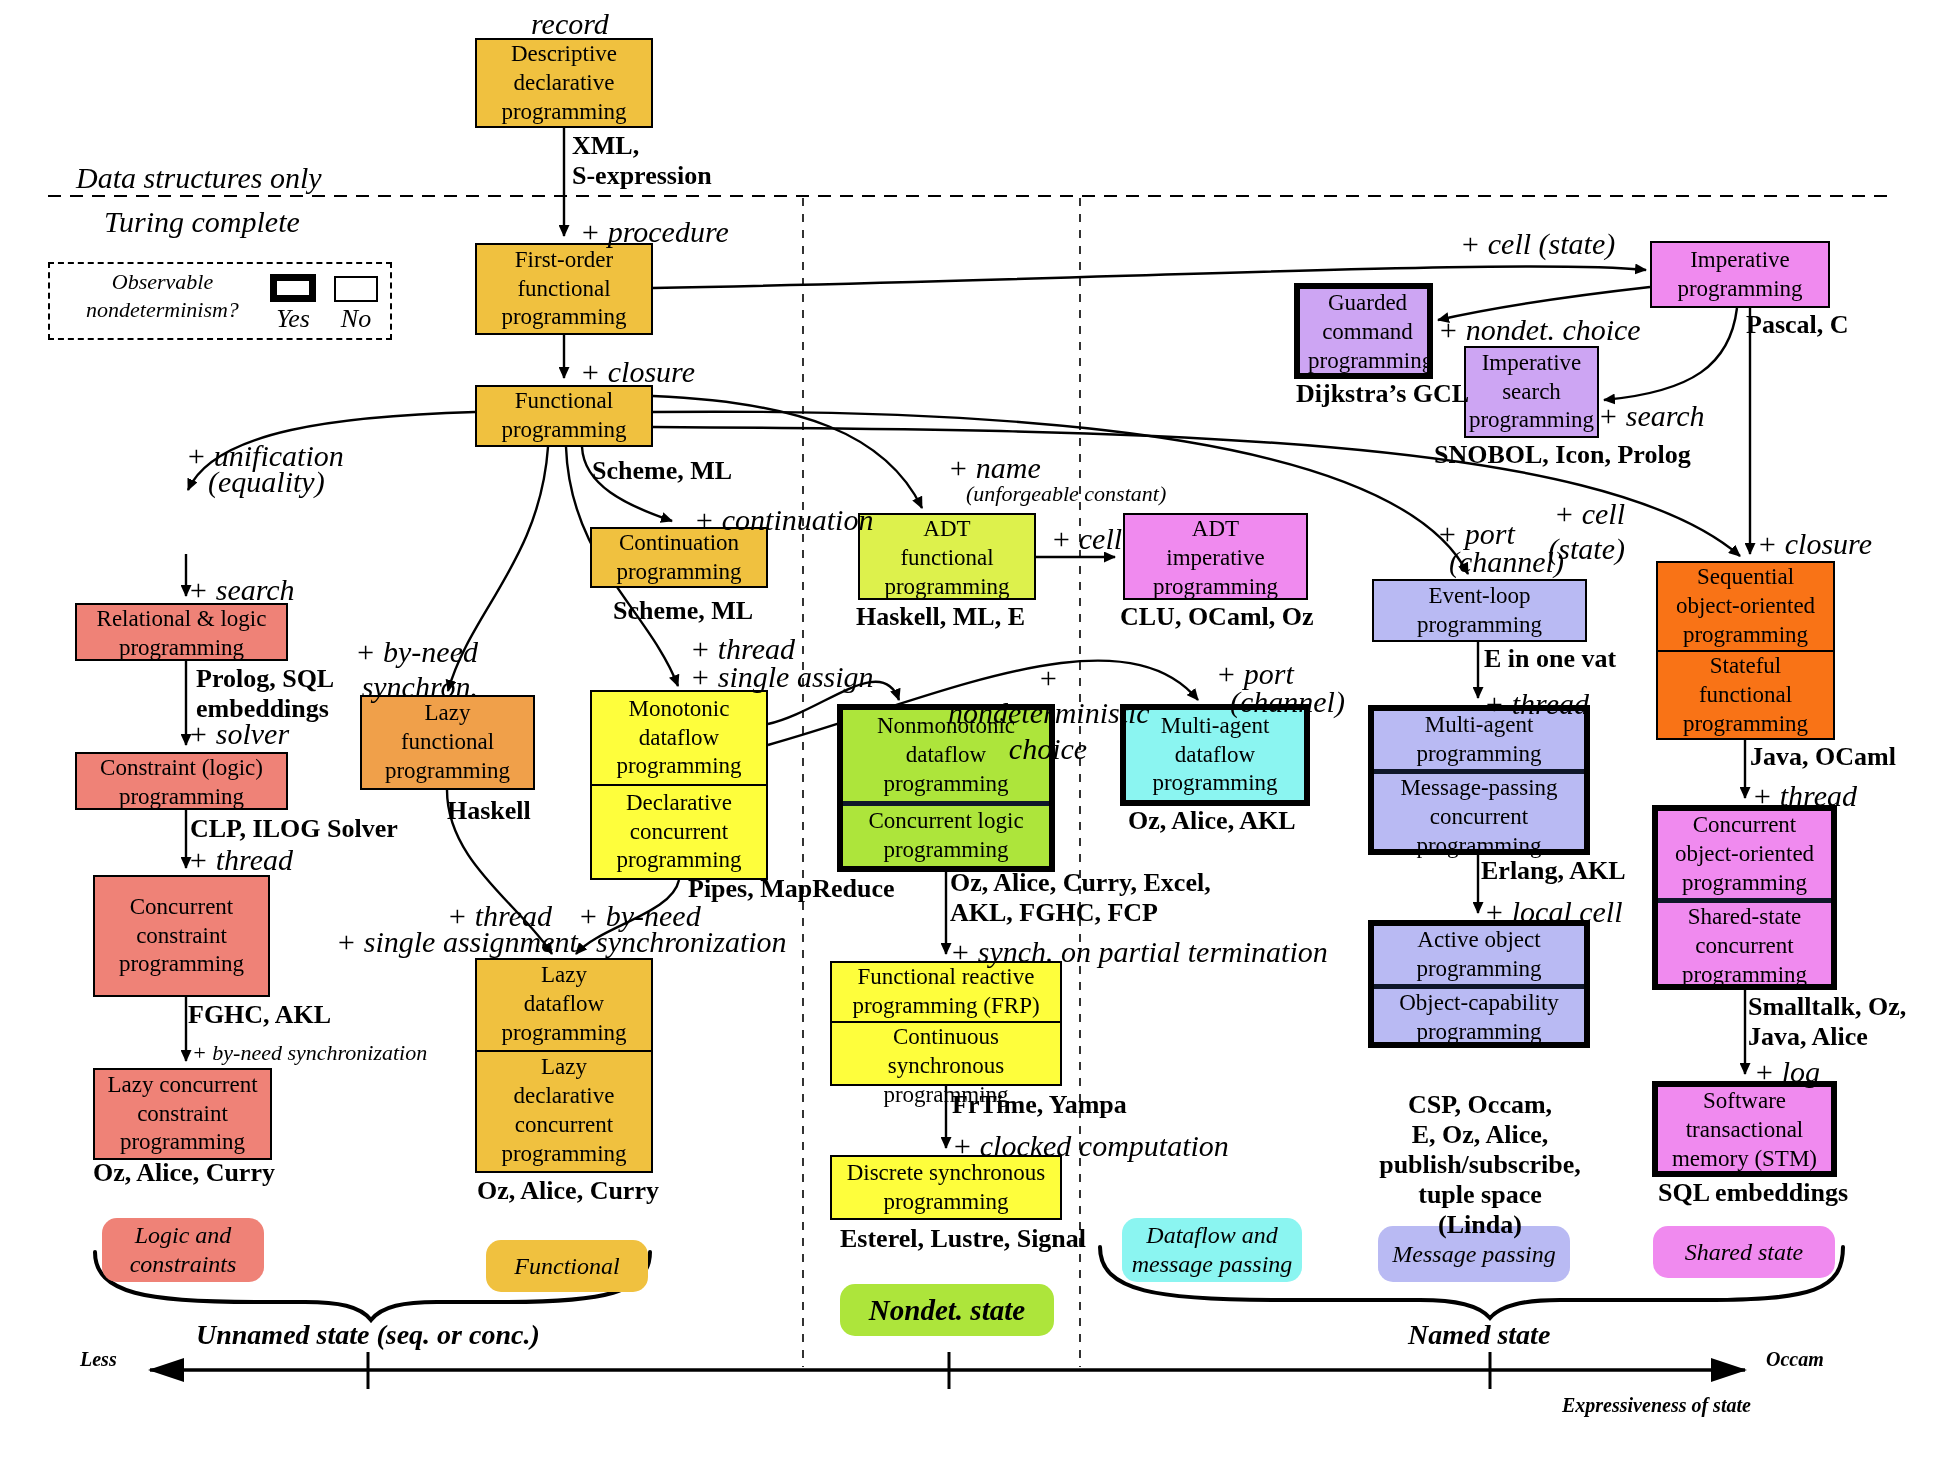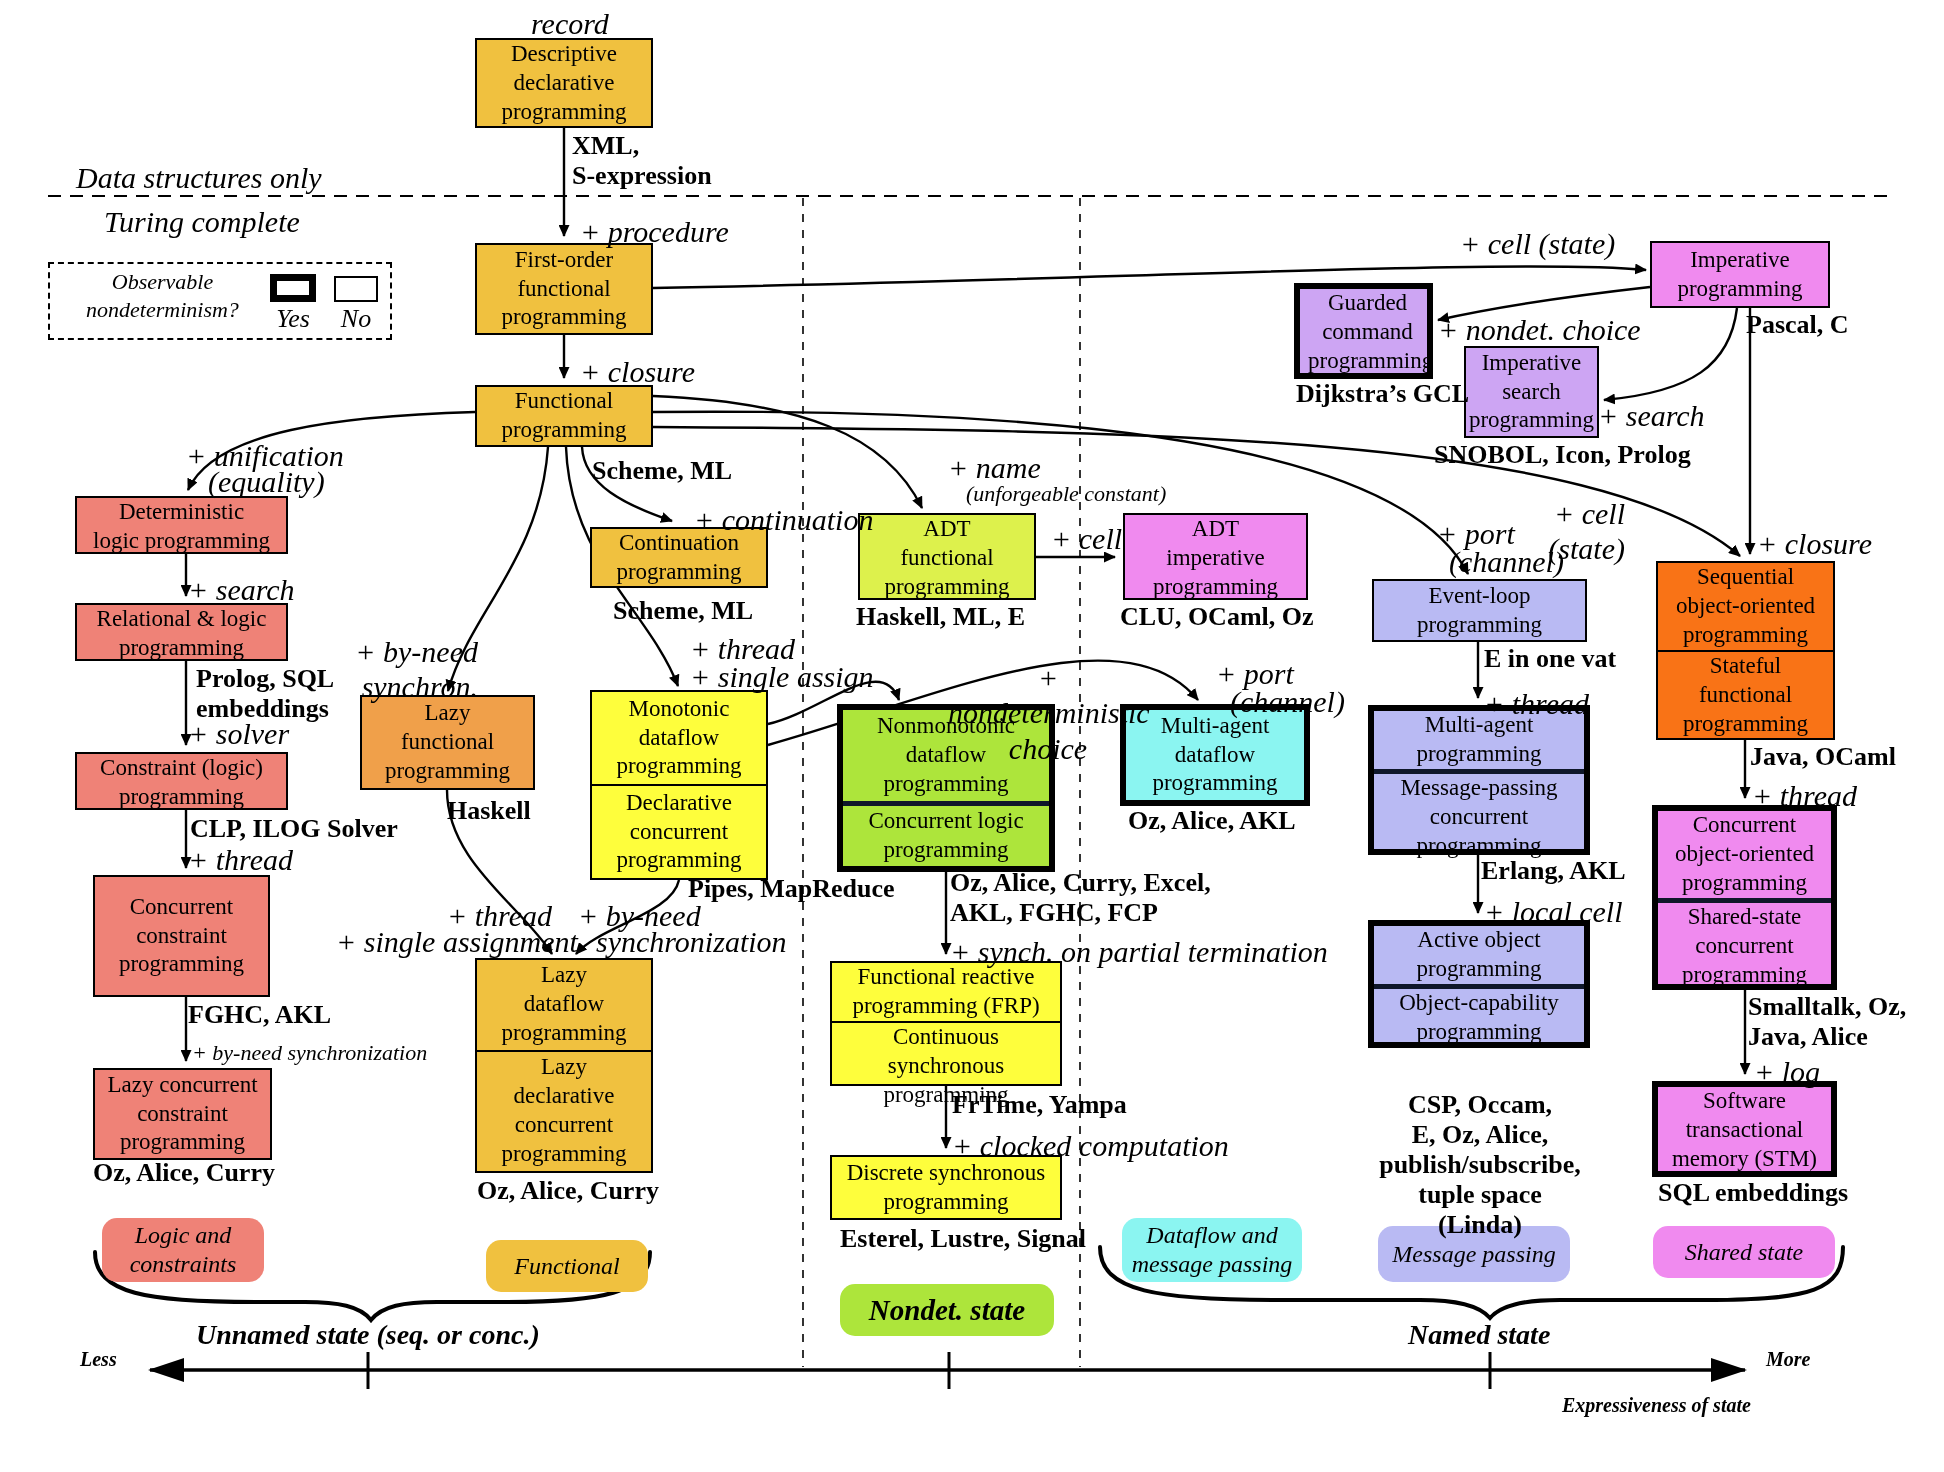--- a/index.html
+++ b/index.html
@@ -108,26 +108,20 @@
       <div class="brow" style="flex-grow: 3;">
         <div>First-order</div>
         <div>functional</div>
         <div>programming</div>
       </div>
     </div>
     <div class="box" style="left: 475px; top: 385px; width: 178px; height: 62px; background: rgb(240, 193, 63);">
       <div class="brow" style="flex-grow: 2;">
         <div>Functional</div>
         <div>programming</div>
-      </div>
-    </div>
-    <div class="box" style="left: 75px; top: 496px; width: 213px; height: 58px; background: rgb(239, 130, 119);">
-      <div class="brow" style="flex-grow: 2;">
-        <div>Deterministic</div>
-        <div>logic programming</div>
       </div>
     </div>
     <div class="box" style="left: 75px; top: 603px; width: 213px; height: 58px; background: rgb(239, 130, 119);">
       <div class="brow" style="flex-grow: 2;">
         <div>Relational &amp; logic</div>
         <div>programming</div>
       </div>
     </div>
     <div class="box" style="left: 75px; top: 752px; width: 213px; height: 58px; background: rgb(239, 130, 119);">
       <div class="brow" style="flex-grow: 2;">
@@ -390,15 +384,15 @@
     <div class="lbl it" style="left: 1757px; top: 526px;">+ closure</div>
     <div class="lbl b" style="left: 1750px; top: 742px;">Java, OCaml</div>
     <div class="lbl it" style="left: 1752px; top: 778px;">+ thread</div>
     <div class="lbl b" style="left: 1748px; top: 992px;">Smalltalk, Oz,
 Java, Alice</div>
     <div class="lbl it" style="left: 1754px; top: 1054px;">+ log</div>
     <div class="lbl b" style="left: 1650px; top: 1178px; margin-left: 8px;">SQL embeddings</div>
     <div class="lbl bit" style="left: 196px; top: 1318px;">Unnamed state (seq. or conc.)</div>
     <div class="lbl bit" style="left: 1408px; top: 1318px;">Named state</div>
     <div class="lbl bitXL" style="left: 80px; top: 1348px;">Less</div>
-    <div class="lbl bitXL" style="left: 1766px; top: 1348px;">More</div>
+    <div class="lbl bitXL" style="left: 1766px; top: 1348px;">Occam</div>
     <div class="lbl bitXL" style="left: 1562px; top: 1394px;">Expressiveness of state</div>
   </div>
 
 </body></html>

